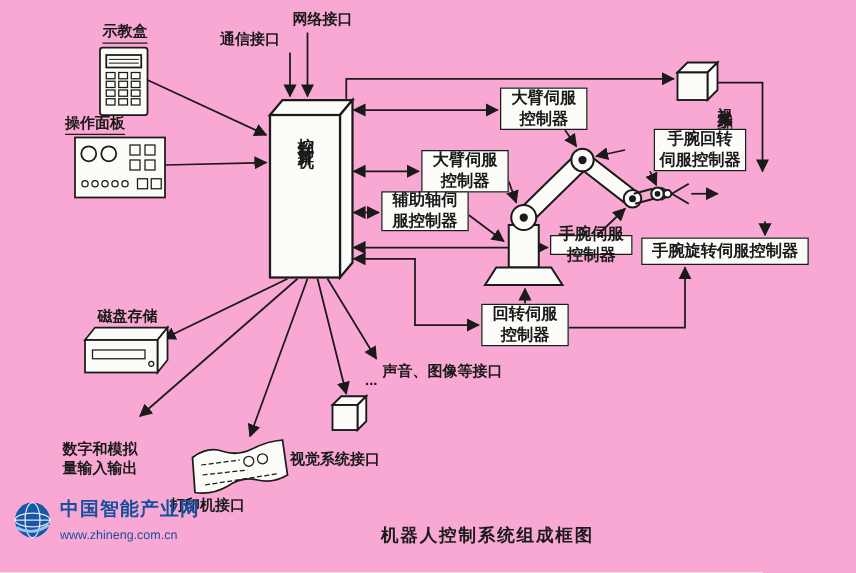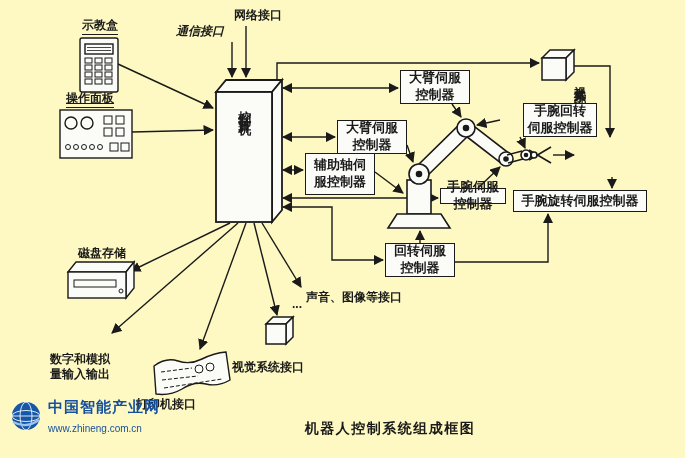--- a/index.html
+++ b/index.html
@@ -1,18 +1,18 @@
 <!DOCTYPE html>
 <html><head>
 <meta charset="utf-8">
 <style>
   * { margin:0; padding:0; box-sizing:border-box; }
   html,body { background:#ffffff; }
   body { font-family:"Liberation Sans","DejaVu Sans",sans-serif; }
-  #canvas { position:relative; width:685px; height:458px; background:#fef9c3; overflow:hidden; color:#1a1a1a; }
+  #canvas { position:relative; width:685px; height:458px; background:#f9a8d4; overflow:hidden; color:#1a1a1a; }
   #diagram-svg { position:absolute; left:0; top:0; z-index:1; }
   .lbl { position:absolute; font-size:12px; font-weight:bold; color:#1a1a1a; line-height:1.25; white-space:pre-line; z-index:2; }
   .lbl.underline { border-bottom:1.5px solid #1a1a1a; padding-bottom:1px; }
   .vert { writing-mode:vertical-rl; letter-spacing:3px; }
   .box { position:absolute; border:1.6px solid #1a1a1a; background:#fbfbf8; display:flex; align-items:center; justify-content:center;
          text-align:center; font-size:13px; font-weight:bold; line-height:1.3; white-space:pre-line; z-index:2; padding:1px; color:#1a1a1a; }
   #caption { position:absolute; left:240px; top:420px; width:300px; text-align:center; font-size:14px; font-weight:bold;
              letter-spacing:1.5px; z-index:2; color:#1a1a1a; }
   #logo { position:absolute; left:10px; top:398px; display:flex; align-items:center; gap:6px; z-index:2; }
   #logo-text-name { font-size:15px; font-weight:bold; color:#164f9e; letter-spacing:1px; }
@@ -154,40 +154,40 @@
       <line x1="508" y1="163" x2="523" y2="159"></line>
       <circle cx="526" cy="155" r="5"></circle>
       <circle cx="526" cy="155" r="1.5" fill="#1a1a1a"></circle>
       <line x1="529" y1="150" x2="551" y2="163"></line>
       <line x1="529" y1="160" x2="551" y2="147"></line>
       <circle cx="534" cy="155" r="3"></circle>
     </g>
   </svg>
 
   <div class="lbl underline" style="left:82px;top:18px;">示教盒</div>
-  <div class="lbl underline" style="left:66px;top:91px;text-decoration:underline;">操作面板</div>
-  <div class="lbl" style="left:176px;top:24px;font-style:italic;">通信接口</div>
+  <div class="lbl underline" style="left:52px;top:91px;">操作面板</div>
+  <div class="lbl" style="left:176px;top:24px;">通信接口</div>
   <div class="lbl" style="left:234px;top:8px;">网络接口</div>
   <div class="lbl vert" style="left:236px;top:100px;height:124px;font-size:13px;">控制计算机</div>
   <div class="lbl vert" style="left:572px;top:76px;height:64px;letter-spacing:2px;">视觉系统</div>
   <div class="lbl" style="left:78px;top:246px;">磁盘存储</div>
   <div class="lbl" style="left:50px;top:352px;text-align:center;">数字和模拟
 量输入输出</div>
   <div class="lbl" style="left:136px;top:397px;">打印机接口</div>
   <div class="lbl" style="left:232px;top:360px;">视觉系统接口</div>
   <div class="lbl" style="left:306px;top:290px;">声音、图像等接口</div>
   <div class="lbl" style="left:292px;top:297px;">...</div>
 
   <div class="box" style="left:400px;top:70px;width:70px;height:34px;">大臂伺服
 控制器</div>
   <div class="box" style="left:523px;top:103px;width:74px;height:34px;">手腕回转
 伺服控制器</div>
   <div class="box" style="left:337px;top:120px;width:70px;height:34px;">大臂伺服
 控制器</div>
-  <div class="box" style="left:305px;top:153px;width:70px;height:42px;">辅助轴伺
+  <div class="box" style="left:305px;top:153px;width:70px;height:32px;">辅助轴伺
 服控制器</div>
   <div class="box" style="left:440px;top:188px;width:66px;height:16px;">手腕伺服
 控制器</div>
   <div class="box" style="left:513px;top:190px;width:134px;height:22px;">手腕旋转伺服控制器</div>
   <div class="box" style="left:385px;top:243px;width:70px;height:34px;">回转伺服
 控制器</div>
 
   <div id="caption">机器人控制系统组成框图</div>
 
   <div id="logo">

